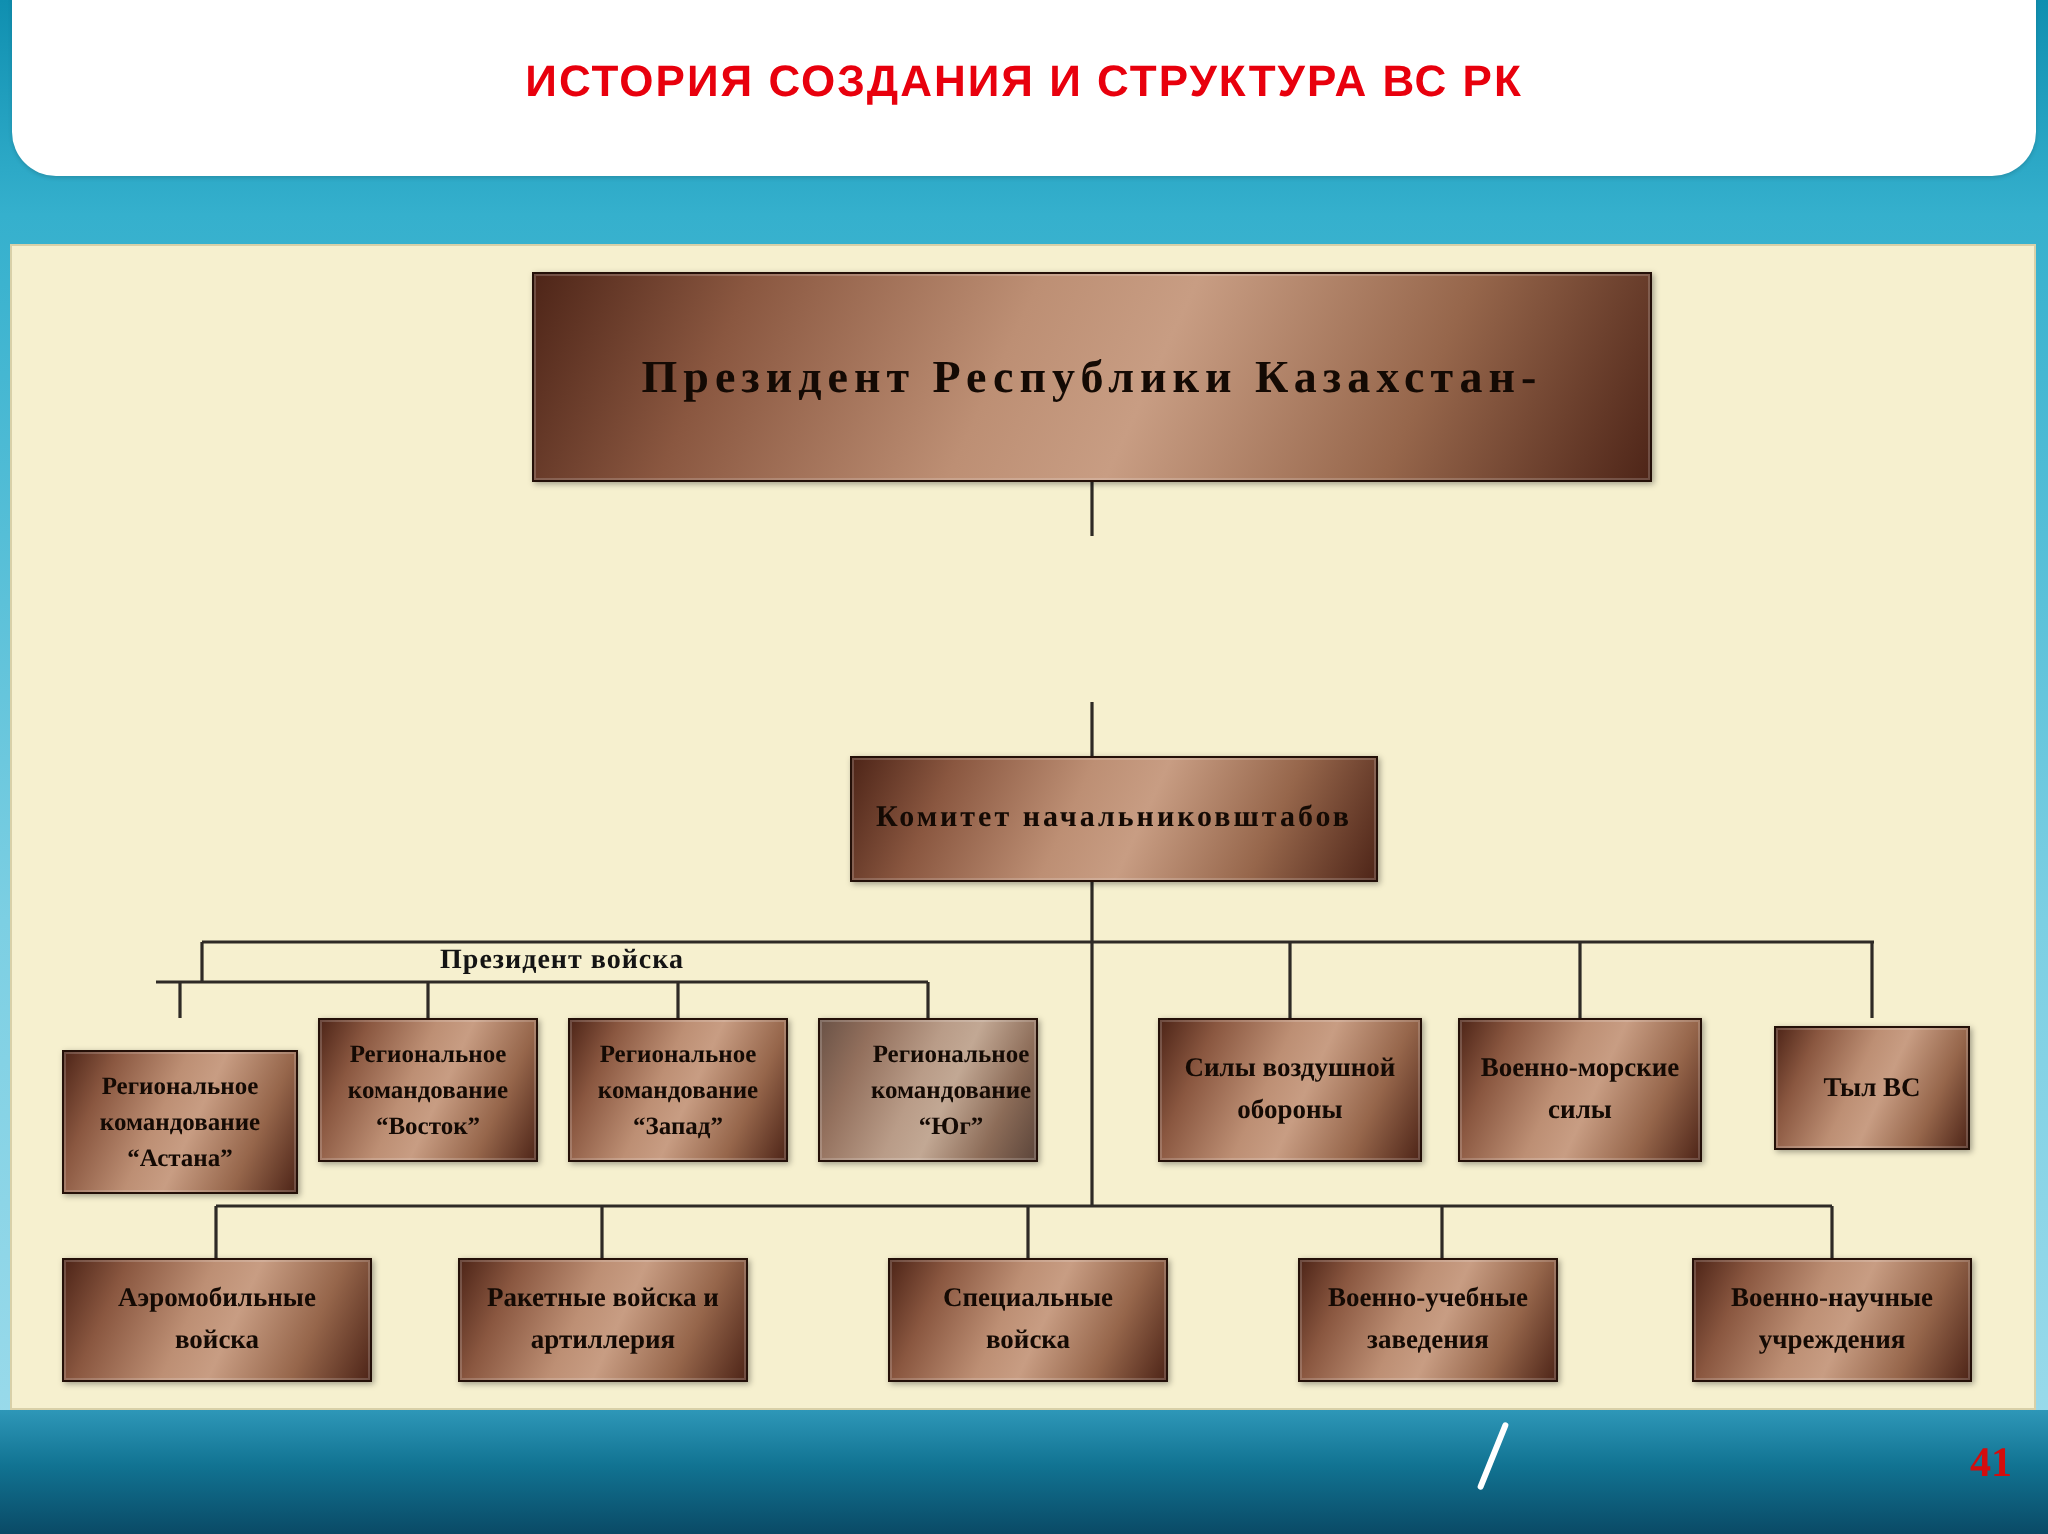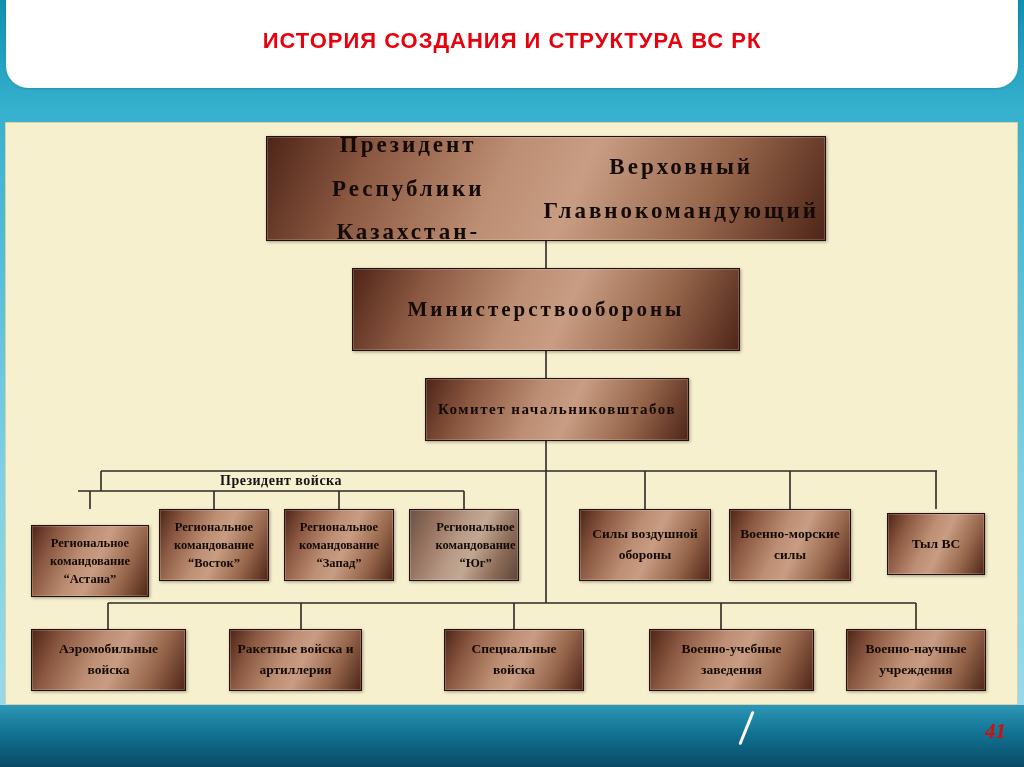--- a/index.html
+++ b/index.html
@@ -47,21 +47,20 @@
   .node.sm { font-size:12.5px; line-height:1.45; }
   .node.bt { font-size:13.5px; line-height:1.55; }
   .group-label {
     position:absolute; left:180px; top:350px; width:190px;
     text-align:center; font-weight:bold; font-size:14px; color:#141414;
     letter-spacing:0.5px;
   }
   .footer {
     position:absolute; left:0; right:0; top:705px; height:62px;
     background: linear-gradient(180deg, #2e97b8 0%, #117392 45%, #0a4a66 100%);
-    font-style: italic;
   }
   .slash {
     position:absolute; left:745px; top:5px; width:3px; height:36px;
     background:#ffffff; transform:rotate(22deg); border-radius:2px;
   }
   .page-number {
     position:absolute; right:18px; top:14px;
     font-size:21px; font-weight:bold; color:#d40d0d;
   }
 </style>
@@ -78,48 +77,43 @@
       <path d="M540,118 V145 M540,228 V255 M540,318 V348"></path>
       <path d="M95,348 H931"></path>
       <path d="M95,348 V368 M72,368 H458 M84,368 V386 M208,368 V386 M333,368 V386 M458,368 V386"></path>
       <path d="M639,348 V386 M784,348 V386 M930,348 V386"></path>
       <path d="M540,348 V480 M102,480 H910 M102,480 V506 M295,480 V506 M508,480 V506 M715,480 V506 M910,480 V506"></path>
     </g>
   </svg>
 
   <div class="node xl" style="left:260px; top:13px; width:560px; height:105px;">
     <div>Президент Республики Казахстан-</div>
-    <div>Верховный Главнокомандующий</div>
   </div>
 
-  <div class="node lg" style="left:346px; top:145px; width:388px; height:83px;">
-    <div>Министерство</div>
-    <div>обороны</div>
-  </div>
 
   <div class="node md" style="left:408px; top:255px; width:264px; height:63px;margin-left:11px;">
     <div>Комитет начальников</div>
     <div>штабов</div>
   </div>
 
   <div class="group-label">Президент войска</div>
 
   <div class="node sm" style="left:25px; top:386px; width:118px; height:72px;margin-top:16px;">Региональное командование “Астана”</div>
   <div class="node sm" style="left:153px; top:386px; width:110px; height:72px;">Региональное командование “Восток”</div>
   <div class="node sm" style="left:278px; top:386px; width:110px; height:72px;">Региональное командование “Запад”</div>
   <div class="node sm muted" style="left:403px; top:386px; width:110px; height:72px;">Региональное командование “Юг”</div>
 
   <div class="node bt" style="left:573px; top:386px; width:132px; height:72px;">Силы воздушной обороны</div>
   <div class="node bt" style="left:723px; top:386px; width:122px; height:72px;">Военно-морские силы</div>
   <div class="node bt" style="left:881px; top:390px; width:98px; height:62px;">Тыл ВС</div>
 
   <div class="node bt" style="left:25px; top:506px; width:155px; height:62px;">Аэромобильные войска</div>
-  <div class="node bt" style="left:223px; top:506px; width:133px; height:62px;">Ракетные войска и артиллерия</div>
+  <div class="node bt" style="left:223px; top:506px; width:145px; height:62px;">Ракетные войска и артиллерия</div>
   <div class="node bt" style="left:438px; top:506px; width:140px; height:62px;">Специальные войска</div>
-  <div class="node bt" style="left:643px; top:506px; width:165px; height:62px;">Военно-учебные заведения</div>
+  <div class="node bt" style="left:643px; top:506px; width:130px; height:62px;">Военно-учебные заведения</div>
   <div class="node bt" style="left:840px; top:506px; width:140px; height:62px;">Военно-научные учреждения</div>
 
 </div>
 
 <div class="footer">
   <div class="slash"></div>
   <div class="page-number">41</div>
 </div>
 
 </body></html>

